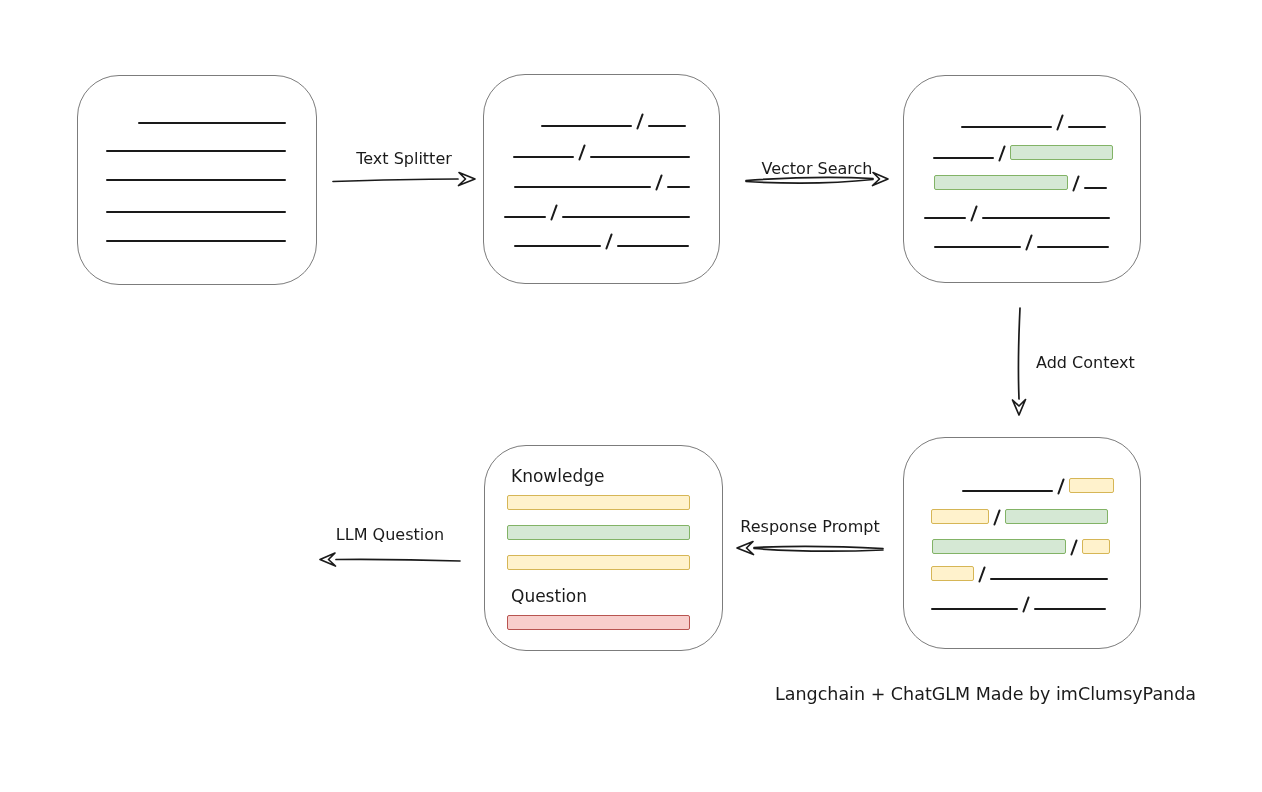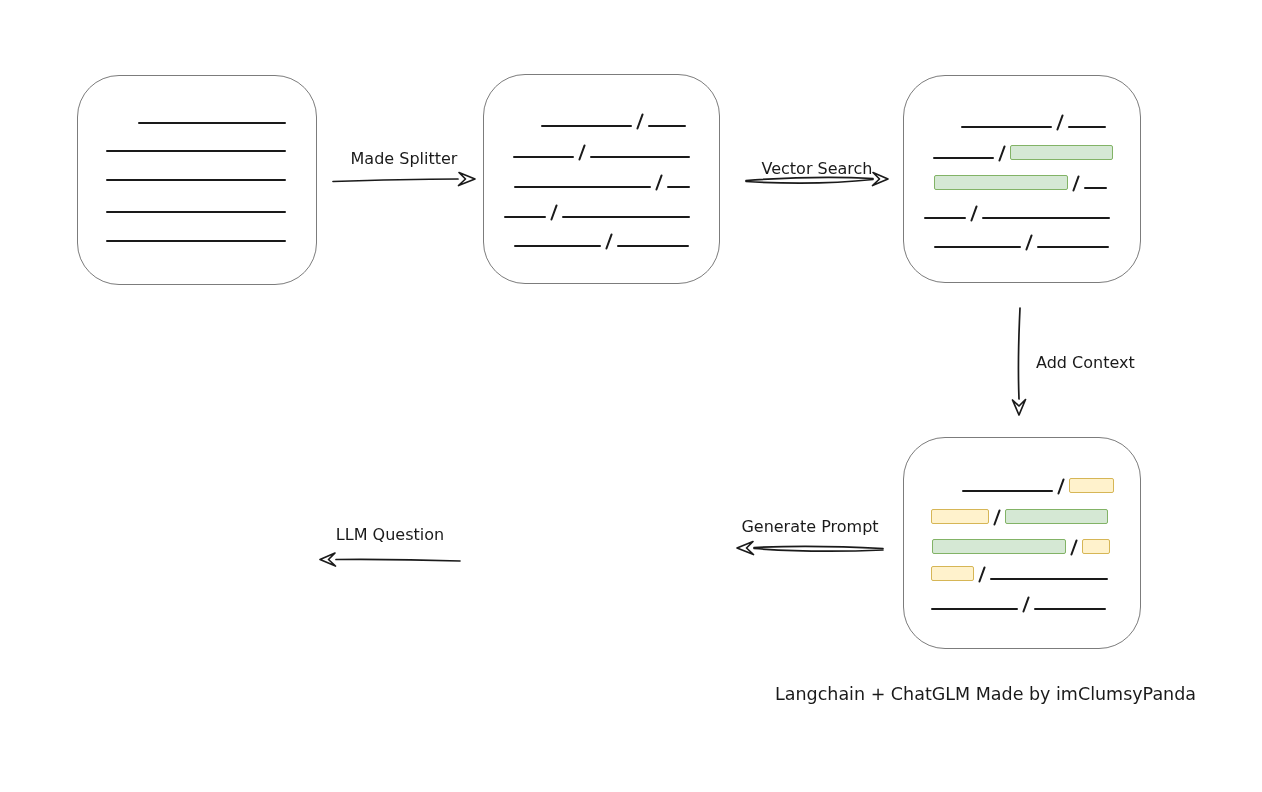--- a/index.html
+++ b/index.html
@@ -48,21 +48,21 @@
 <div class="canvas">
 
   <div class="box" style="left:77px; top:75px; width:240px; height:210px;">
       <div class="abs-line" style="left: 60px; top: 46px; width: 148px; background: rgb(26, 26, 26);"></div>
       <div class="abs-line" style="left: 28px; top: 74px; width: 180px; background: rgb(26, 26, 26);"></div>
       <div class="abs-line" style="left: 28px; top: 103px; width: 180px; background: rgb(26, 26, 26);"></div>
       <div class="abs-line" style="left: 28px; top: 135px; width: 180px; background: rgb(26, 26, 26);"></div>
       <div class="abs-line" style="left: 28px; top: 164px; width: 180px; background: rgb(26, 26, 26);"></div>
     </div>
 
-  <div class="arrow-label" style="left:331px; top:149px; width:146px;">Made Splitter</div>
+  <div class="arrow-label" style="left:331px; top:149px; width:146px;">Text Splitter</div>
   <svg class="arrow" style="left:331px; top:168px;" width="146" height="24" viewBox="0 0 146 24">
     <path d="M2,13.5 C 44,12 100,11 127,11"></path>
     <path d="M128,4.5 L144,11 L127.5,17.5 L134.5,11 Z"></path>
   </svg>
 
   <div class="box" style="left:483px; top:74px; width:237px; height:210px;">
       <div class="row" style="left: 57px; top: 33px;">
         <div class="seg-line" style="width: 91px; background: rgb(26, 26, 26);"></div>
         <div class="slash"></div>
         <div class="seg-line" style="width: 38px; background: rgb(26, 26, 26);"></div>
@@ -151,27 +151,37 @@
         <div class="slash"></div>
         <div class="seg-line" style="width: 118px; background: rgb(26, 26, 26);"></div>
       </div>
       <div class="row" style="left: 27px; top: 153px;">
         <div class="seg-line" style="width: 87px; background: rgb(26, 26, 26);"></div>
         <div class="slash"></div>
         <div class="seg-line" style="width: 72px; background: rgb(26, 26, 26);"></div>
       </div>
     </div>
 
-  <div class="arrow-label" style="left:735px; top:517px; width:150px;">Generate Prompt</div>
+  <div class="arrow-label" style="left:735px; top:517px; width:150px;">Response Prompt</div>
   <svg class="arrow" style="left:735px; top:536px;" width="150" height="24" viewBox="0 0 150 24">
     <path d="M148,12.5 Q 78,9 19,11.5"></path>
     <path d="M148,14 Q 78,17 19,12.5"></path>
     <path d="M18,5.5 L2,12 L18.5,18.5 L11.5,12 Z"></path>
   </svg>
 
+  <div class="box" style="left:484px; top:445px; width:239px; height:206px;">
+    <div class="box-title" style="left:26px; top:20px;">Knowledge</div>
+    <div></div>
+    <div class="box-title" style="left:26px; top:140px;">Question</div>
+    <div></div>
+  <div class="bar" style="top: 49px; background: rgb(255, 242, 204); border-color: rgb(214, 182, 86);"></div>
+      <div class="bar" style="top: 79px; background: rgb(213, 232, 212); border-color: rgb(130, 179, 102);"></div>
+      <div class="bar" style="top: 109px; background: rgb(255, 242, 204); border-color: rgb(214, 182, 86);"></div>
+      <div class="bar" style="top: 169px; background: rgb(248, 206, 204); border-color: rgb(184, 84, 80);"></div>
+    </div>
 
   <div class="arrow-label" style="left:318px; top:525px; width:144px;">LLM Question</div>
   <svg class="arrow" style="left:318px; top:548px;" width="144" height="24" viewBox="0 0 144 24">
     <path d="M142,13 Q 80,11 18,11.5"></path>
     <path d="M17,5 L2,11.5 L17.5,18 L10.5,11.5 Z"></path>
   </svg>
 
 
   <div class="caption">Langchain + ChatGLM Made by imClumsyPanda</div>
 

